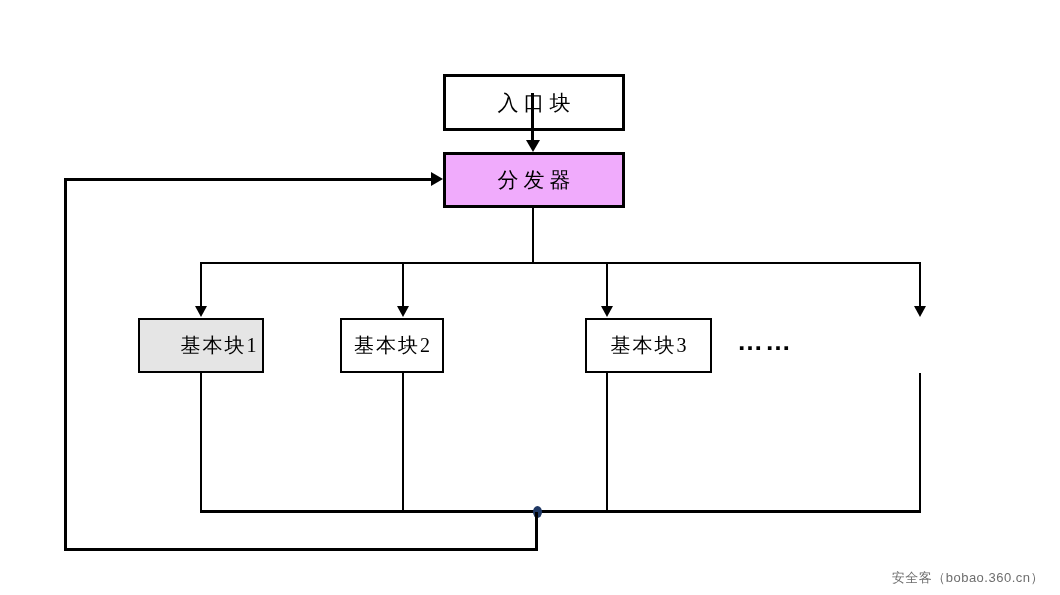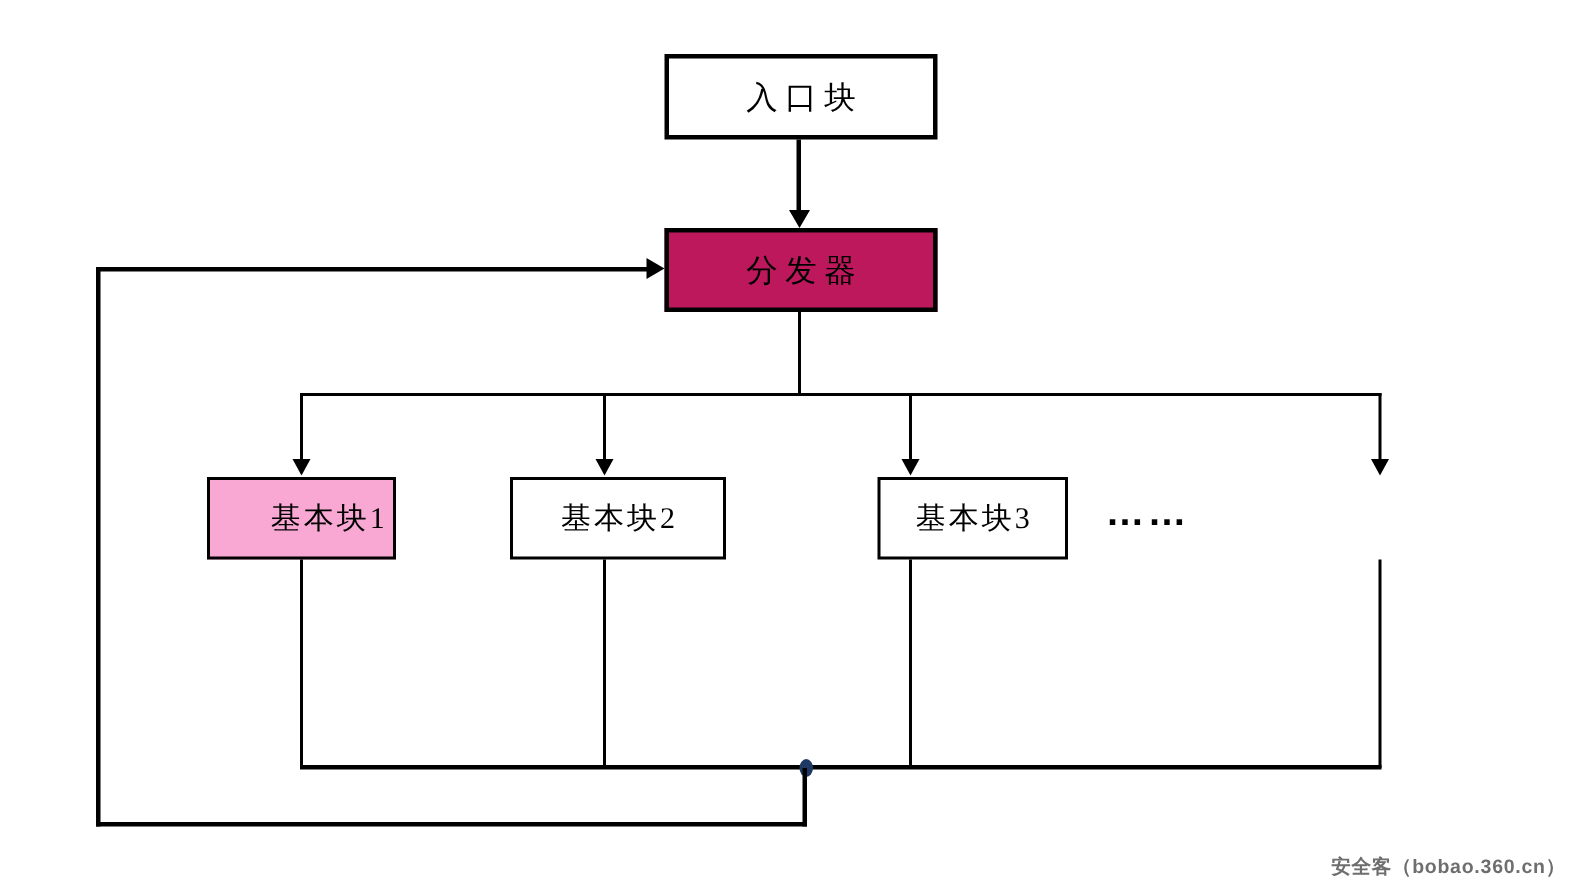--- a/index.html
+++ b/index.html
@@ -27,21 +27,21 @@
   }
   .node.basic {
     border-width: 2px;
     font-size: 20px;
     letter-spacing: 2px;
     text-indent: 2px;
   }
   #entry      { left: 443px; top: 36px;  width: 182px; height: 57px; }
   #dispatcher { left: 443px; top: 152px; width: 182px; height: 56px; }
   #block1 { left: 138px; top: 318px; width: 126px; height: 55px; }
-  #block2 { left: 340px; top: 318px; width: 144px; height: 55px; }
+  #block2 { left: 340px; top: 318px; width: 104px; height: 55px; }
   #block3 { left: 543px; top: 318px; width: 127px; height: 55px; }
   #blockn { left: 857px; top: 318px; width: 128px; height: 55px; }
   #ellipsis {
     position: absolute;
     left: 713px; top: 326px; width: 104px;
     text-align: center;
     font-size: 26px;
     font-weight: bold;
     letter-spacing: 2px;
     color: #000000;
@@ -80,36 +80,36 @@
   #ln-loop-top    { left: 64px;  top: 178px; width: 368px; height: 3px; }
   #ah-dispatcher-left { position:absolute; left: 431px; top: 172px; width: 0; height: 0;
     border-top: 7px solid transparent; border-bottom: 7px solid transparent;
     border-left: 12px solid #000000; }
   
   #watermark {
     position: absolute;
     right: 16px; bottom: 8px;
     font-family: "Liberation Sans", "DejaVu Sans", sans-serif;
     font-size: 13px;
-    font-weight: bold;
+    font-weight: normal;
     color: #6e6e6e;
     text-shadow: 1px 1px 0 #ffffff;
     letter-spacing: 0.5px;
   }
 </style>
 </head>
 <body>
 
 <div id="canvas">
 
-  <div class="node" id="entry" style="background-color: rgb(255, 255, 255);">入口块</div>
+  <div class="node" id="entry" style="background-color: rgb(255, 255, 255); margin-top: 38px;">入口块</div>
 
-  <div class="node" id="dispatcher" style="background-color: #be185d;">分发器</div>
+  <div class="node" id="dispatcher" style="background-color: #f0abfc;">分发器</div>
 
-  <div class="node basic" id="block1" style="background-color: #f9a8d4; padding-left: 35px;">基本块1</div>
+  <div class="node basic" id="block1" style="background-color: #e5e5e5; padding-left: 35px;">基本块1</div>
 
   <div class="node basic" id="block2" style="background-color: rgb(255, 255, 255);">基本块2</div>
 
   <div class="node basic" id="block3" style="background-color: rgb(255, 255, 255); margin-left: 42px;">基本块3</div>
 
   <div id="ellipsis">……</div>
 
 
   <div class="line" id="ln-entry-drop"></div>
   <div id="ah-dispatcher-top"></div>

